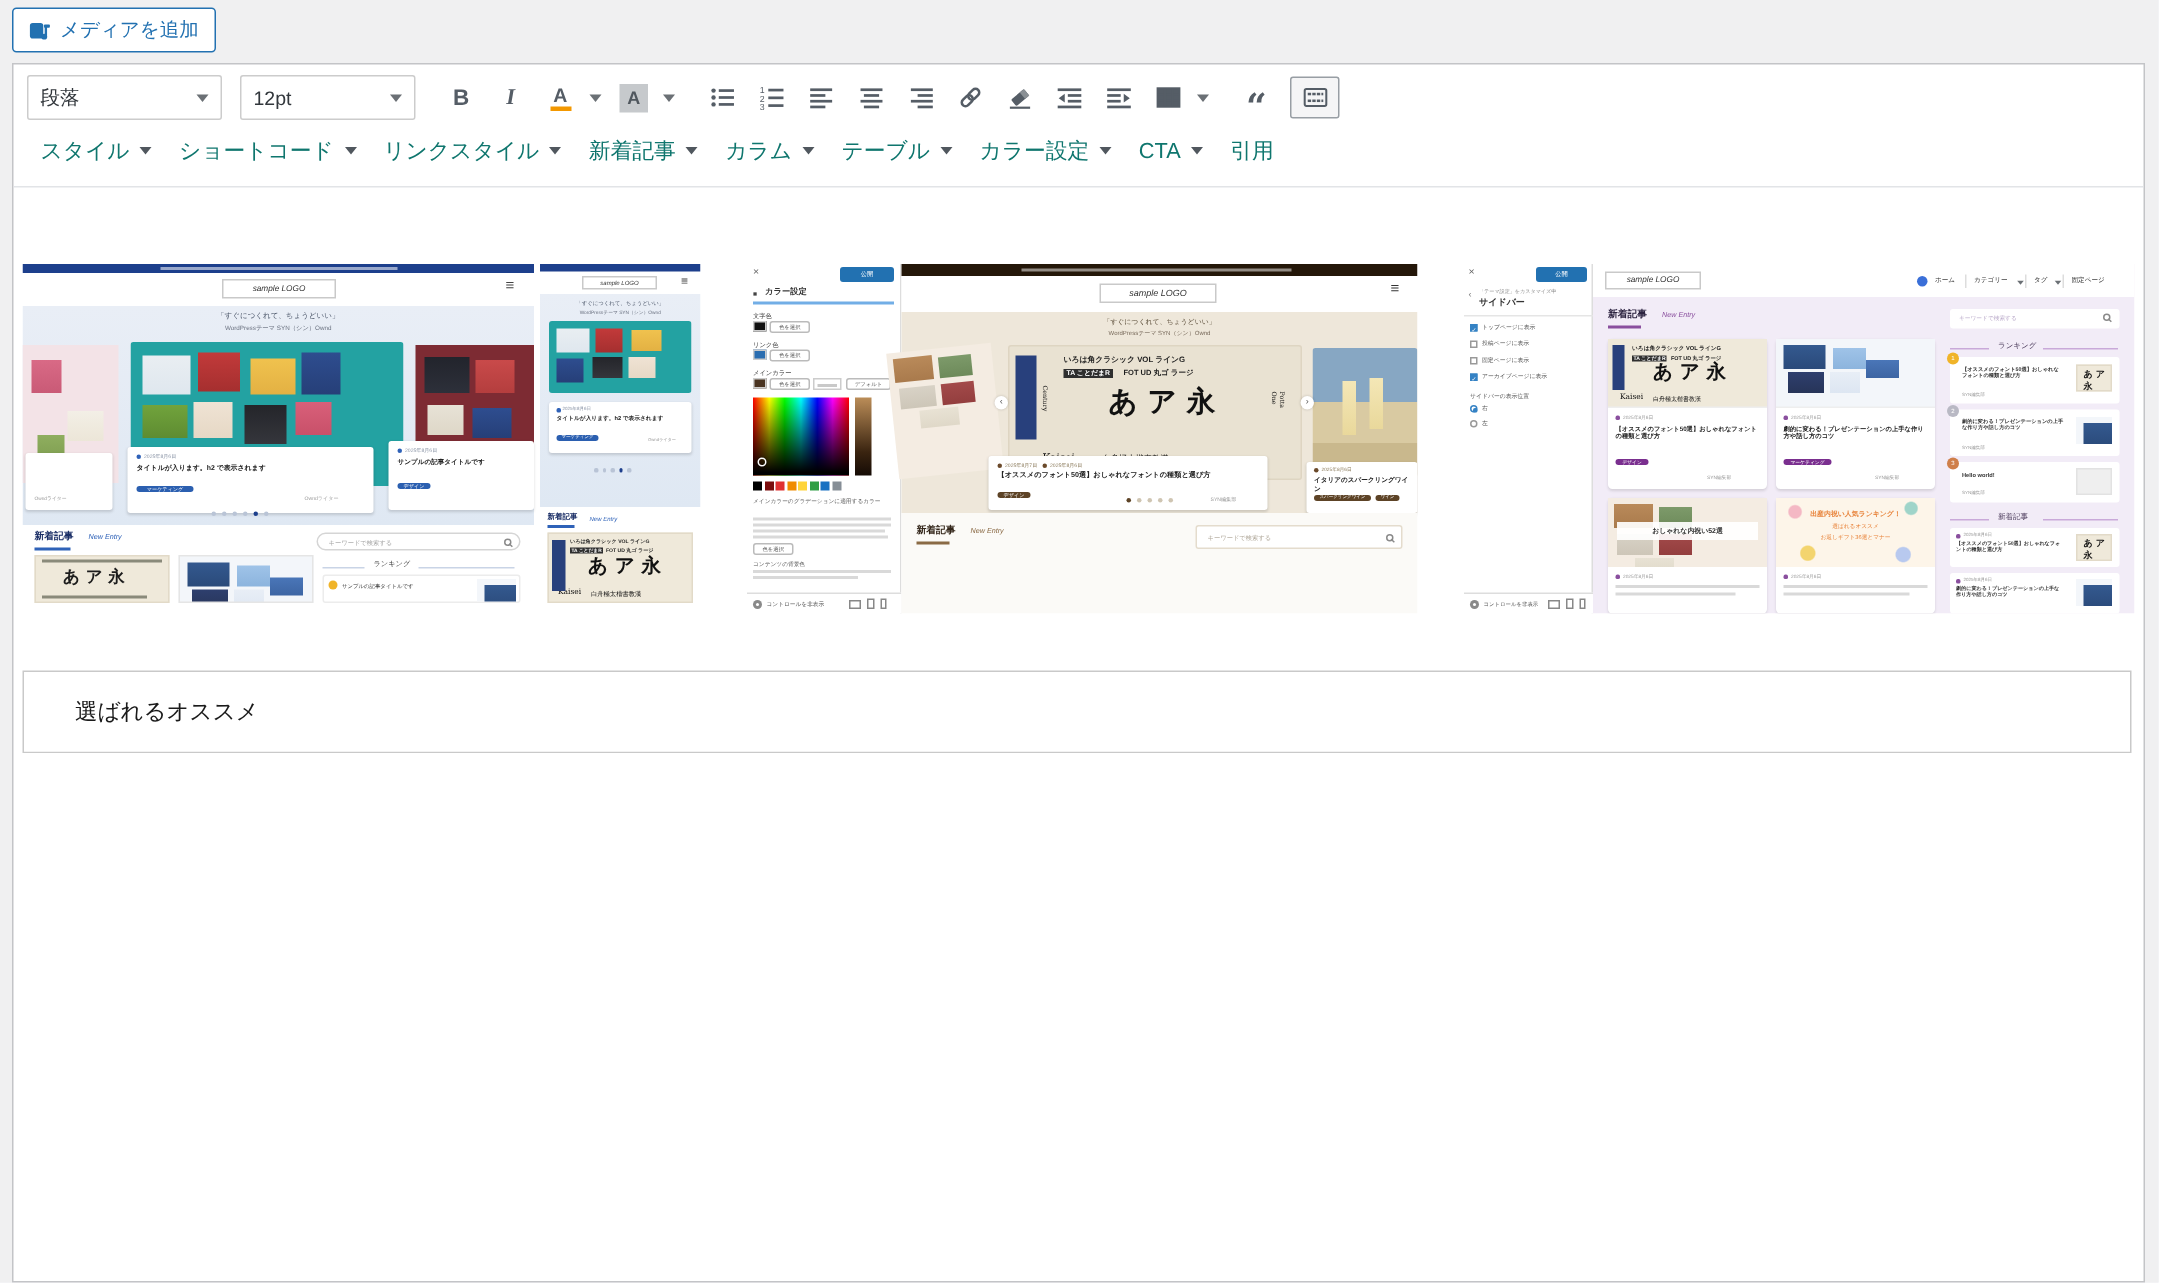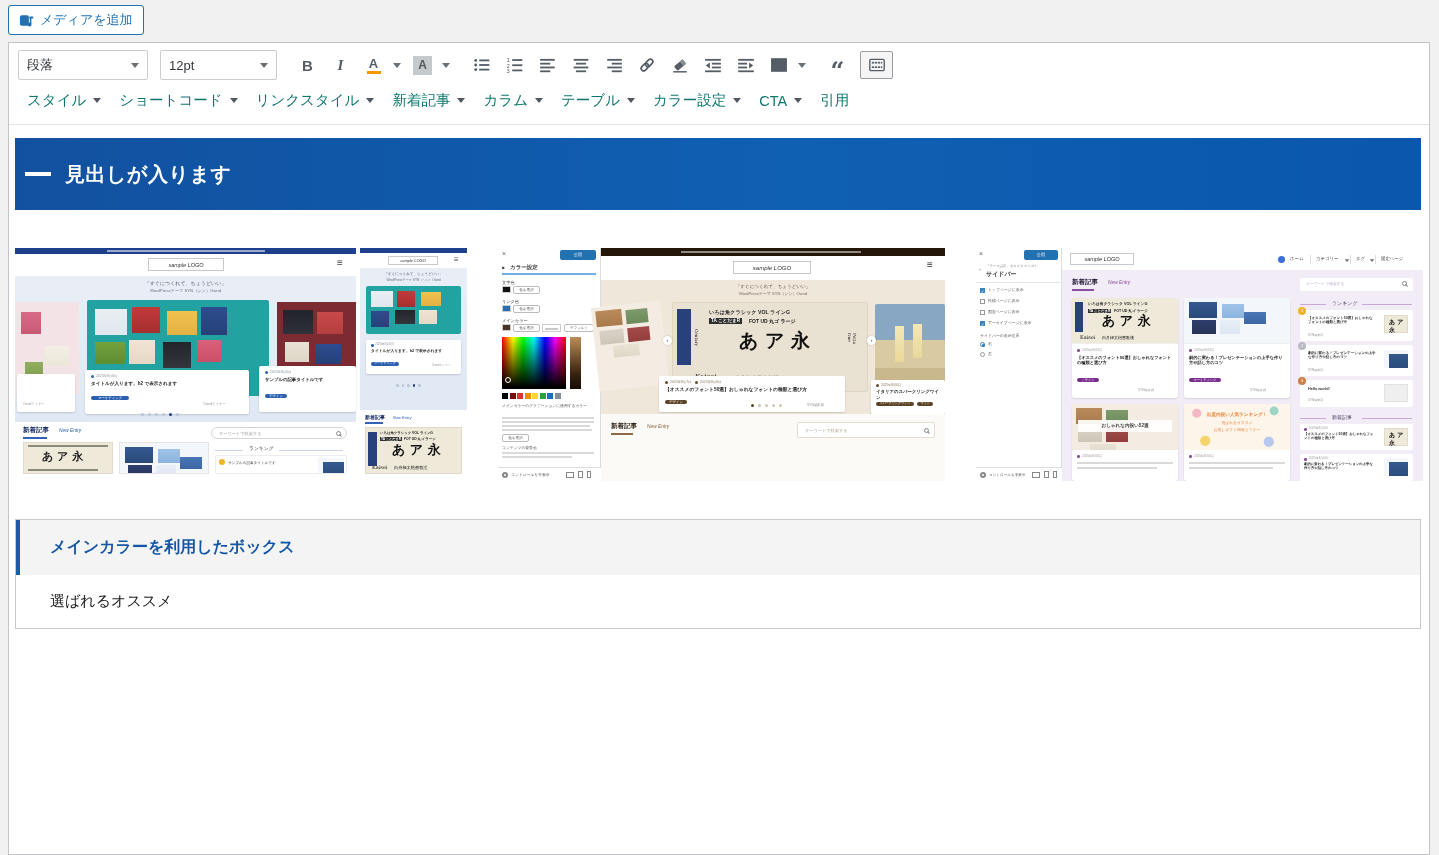--- a/index.html
+++ b/index.html
@@ -306,24 +306,20 @@
         <span>CTA</span>
         <span class="car"></span>
       </div>
     <div class="menu-item">
         <span>引用</span>
       </div>
   </div>
 
   <div class="content">
 
-    <div class="banner">
-      <span class="dash"></span>
-      <span class="ttl">見出しが入ります</span>
-    </div>
 
 
     <div class="figs">
 
       <div class="f" style="width:452px;height:228px;">
 
         <div class="t" style="left:0;top:0;width:341px;height:228px;background:#fff;">
           <div class="t" style="left:0;top:0;width:341px;height:6px;background:#1d3f8c;">
             <div class="t" style="left:92px;top:2px;width:158px;height:2px;background:rgba(255,255,255,.55);"></div>
           </div>
@@ -677,22 +673,19 @@
             <span class="t" style="left:9px;top:3px;font-size:3px;color:#999;">2025年8月6日</span>
             <span class="t" style="left:4px;top:8px;width:72px;font-size:3.4px;font-weight:700;color:#333;">劇的に変わる！プレゼンテーションの上手な作り方や話し方のコツ</span>
             <span class="t mz-blue" style="left:84px;top:4px;width:24px;height:18px;"></span>
           </div>
         </div>
       </div>
     </div>
 
 
     <div class="box-main">
-      <div class="hd">
-        <span class="ttl">メインカラーを利用したボックス</span>
-      </div>
       <div class="bd">
         <span class="txt">選ばれるオススメ</span>
       </div>
     </div>
 
   </div>
 </div>
 
 </body></html>

